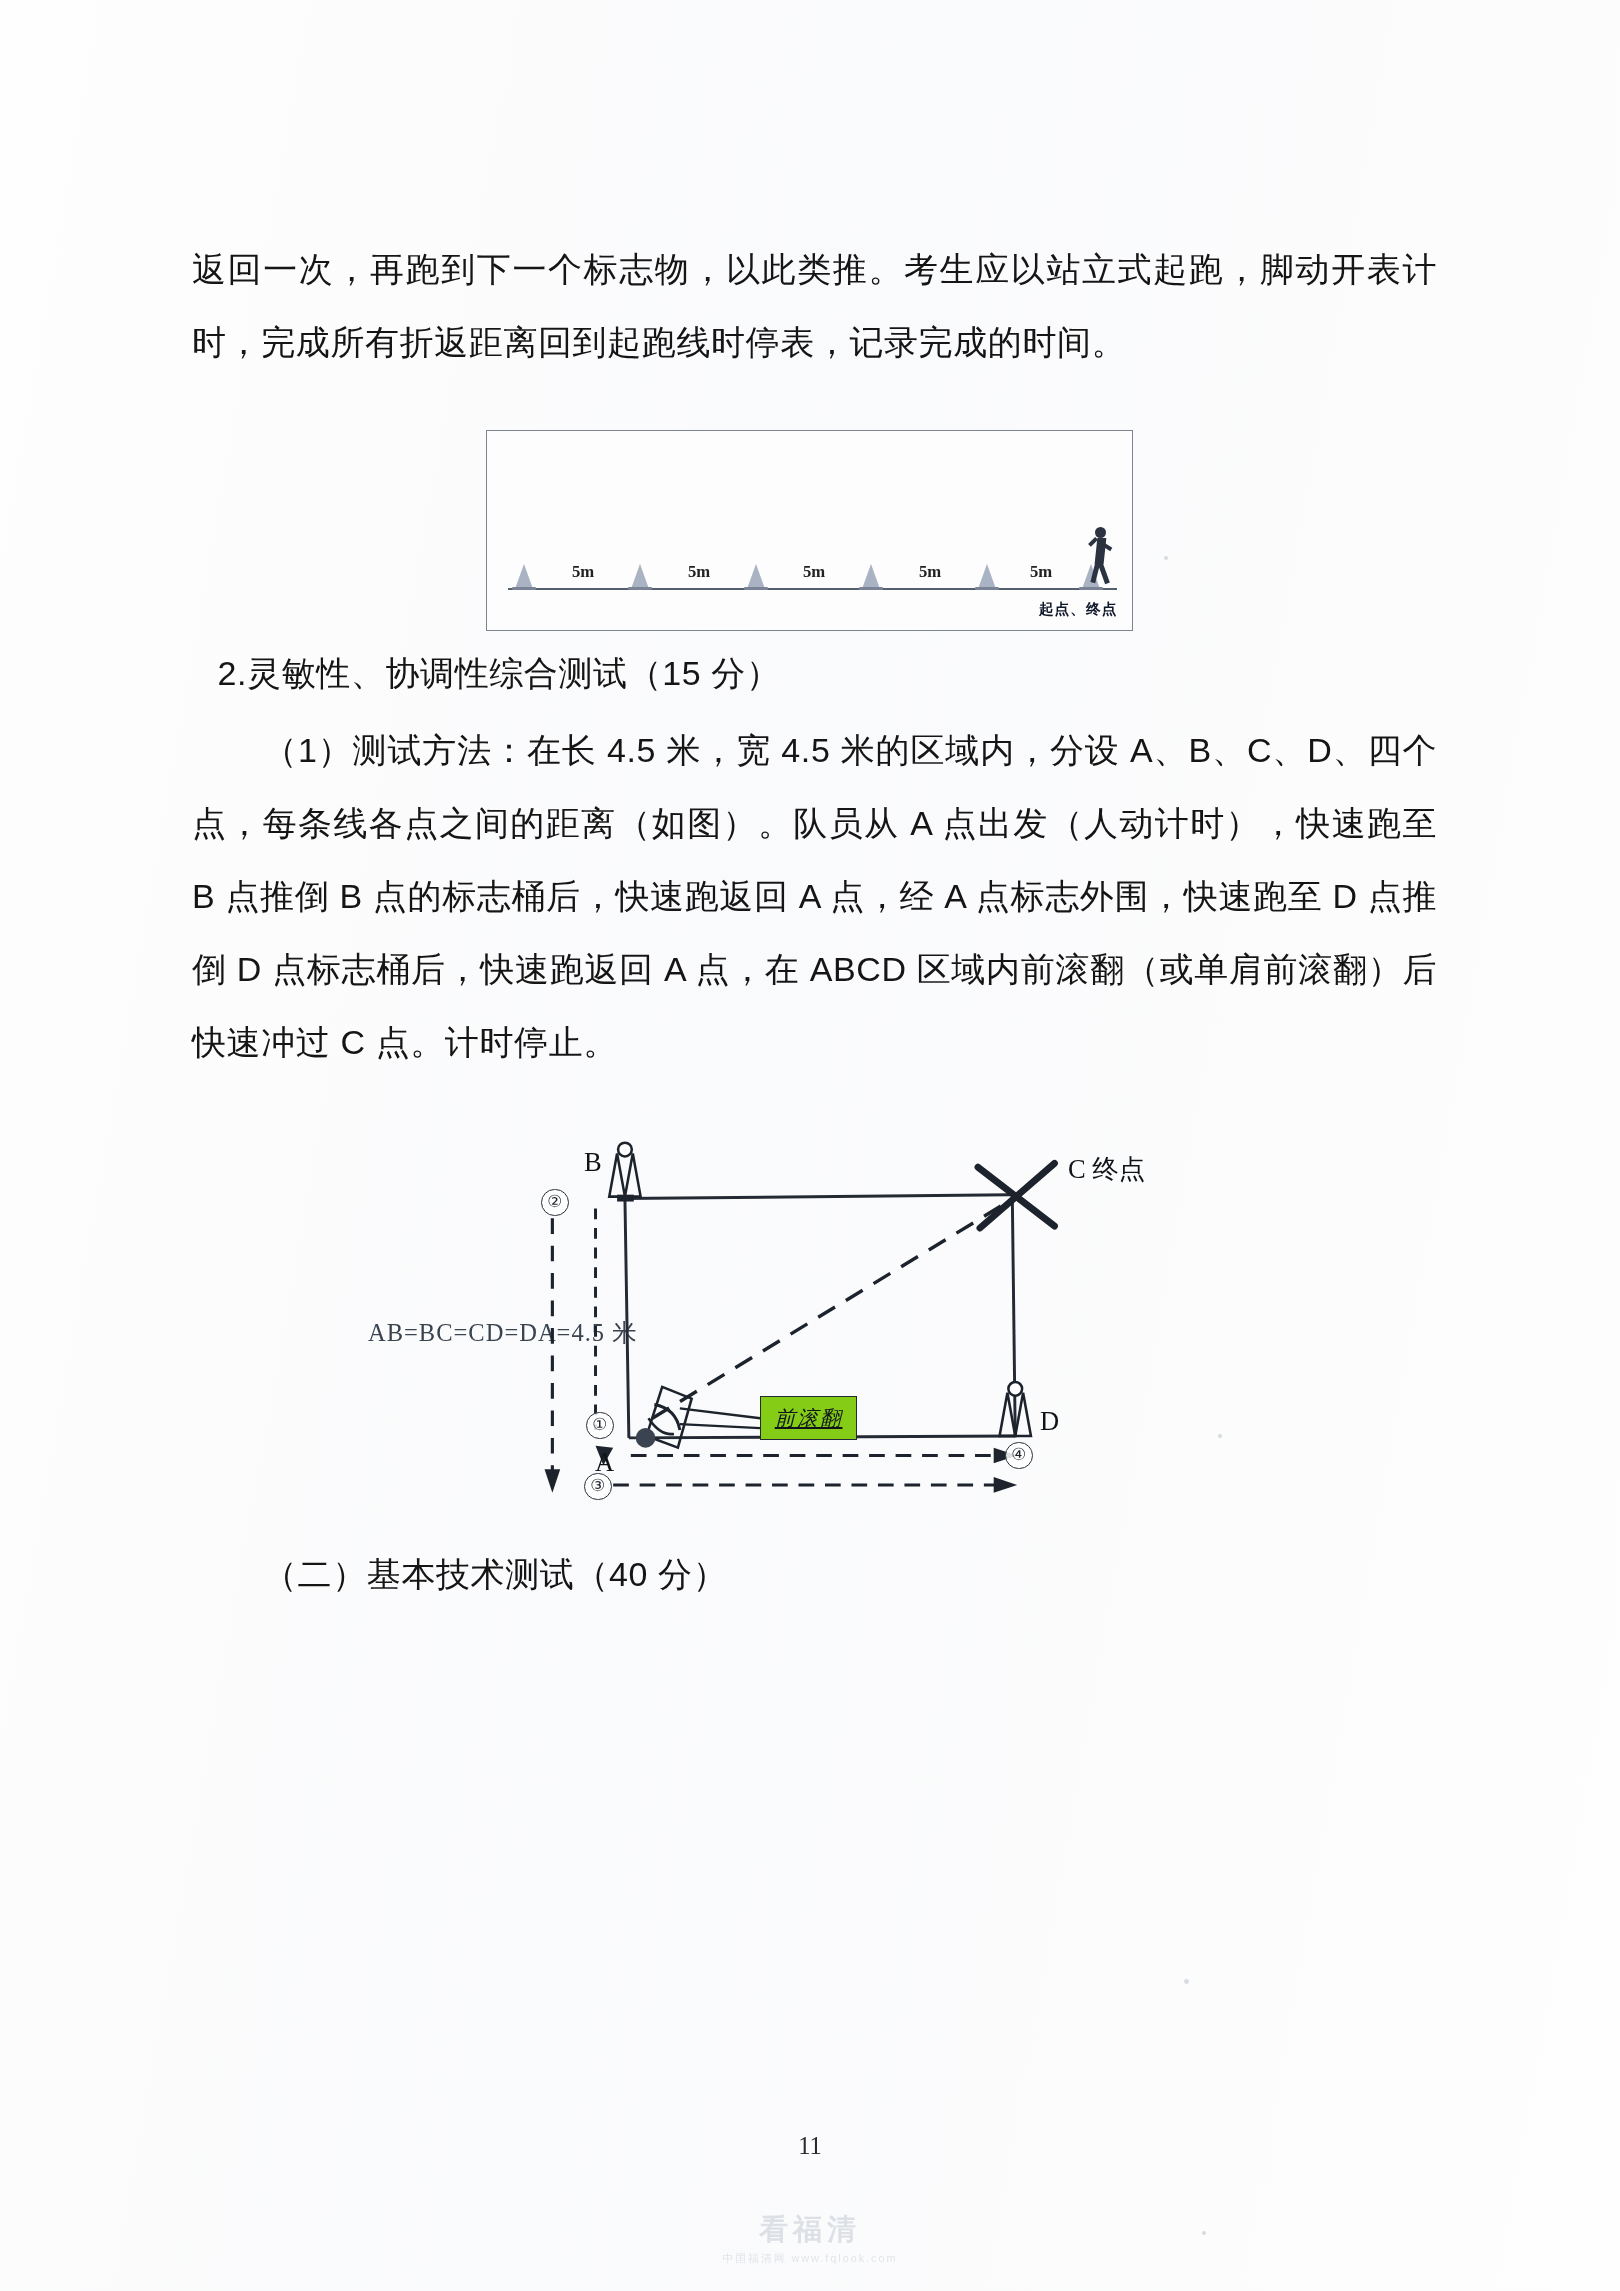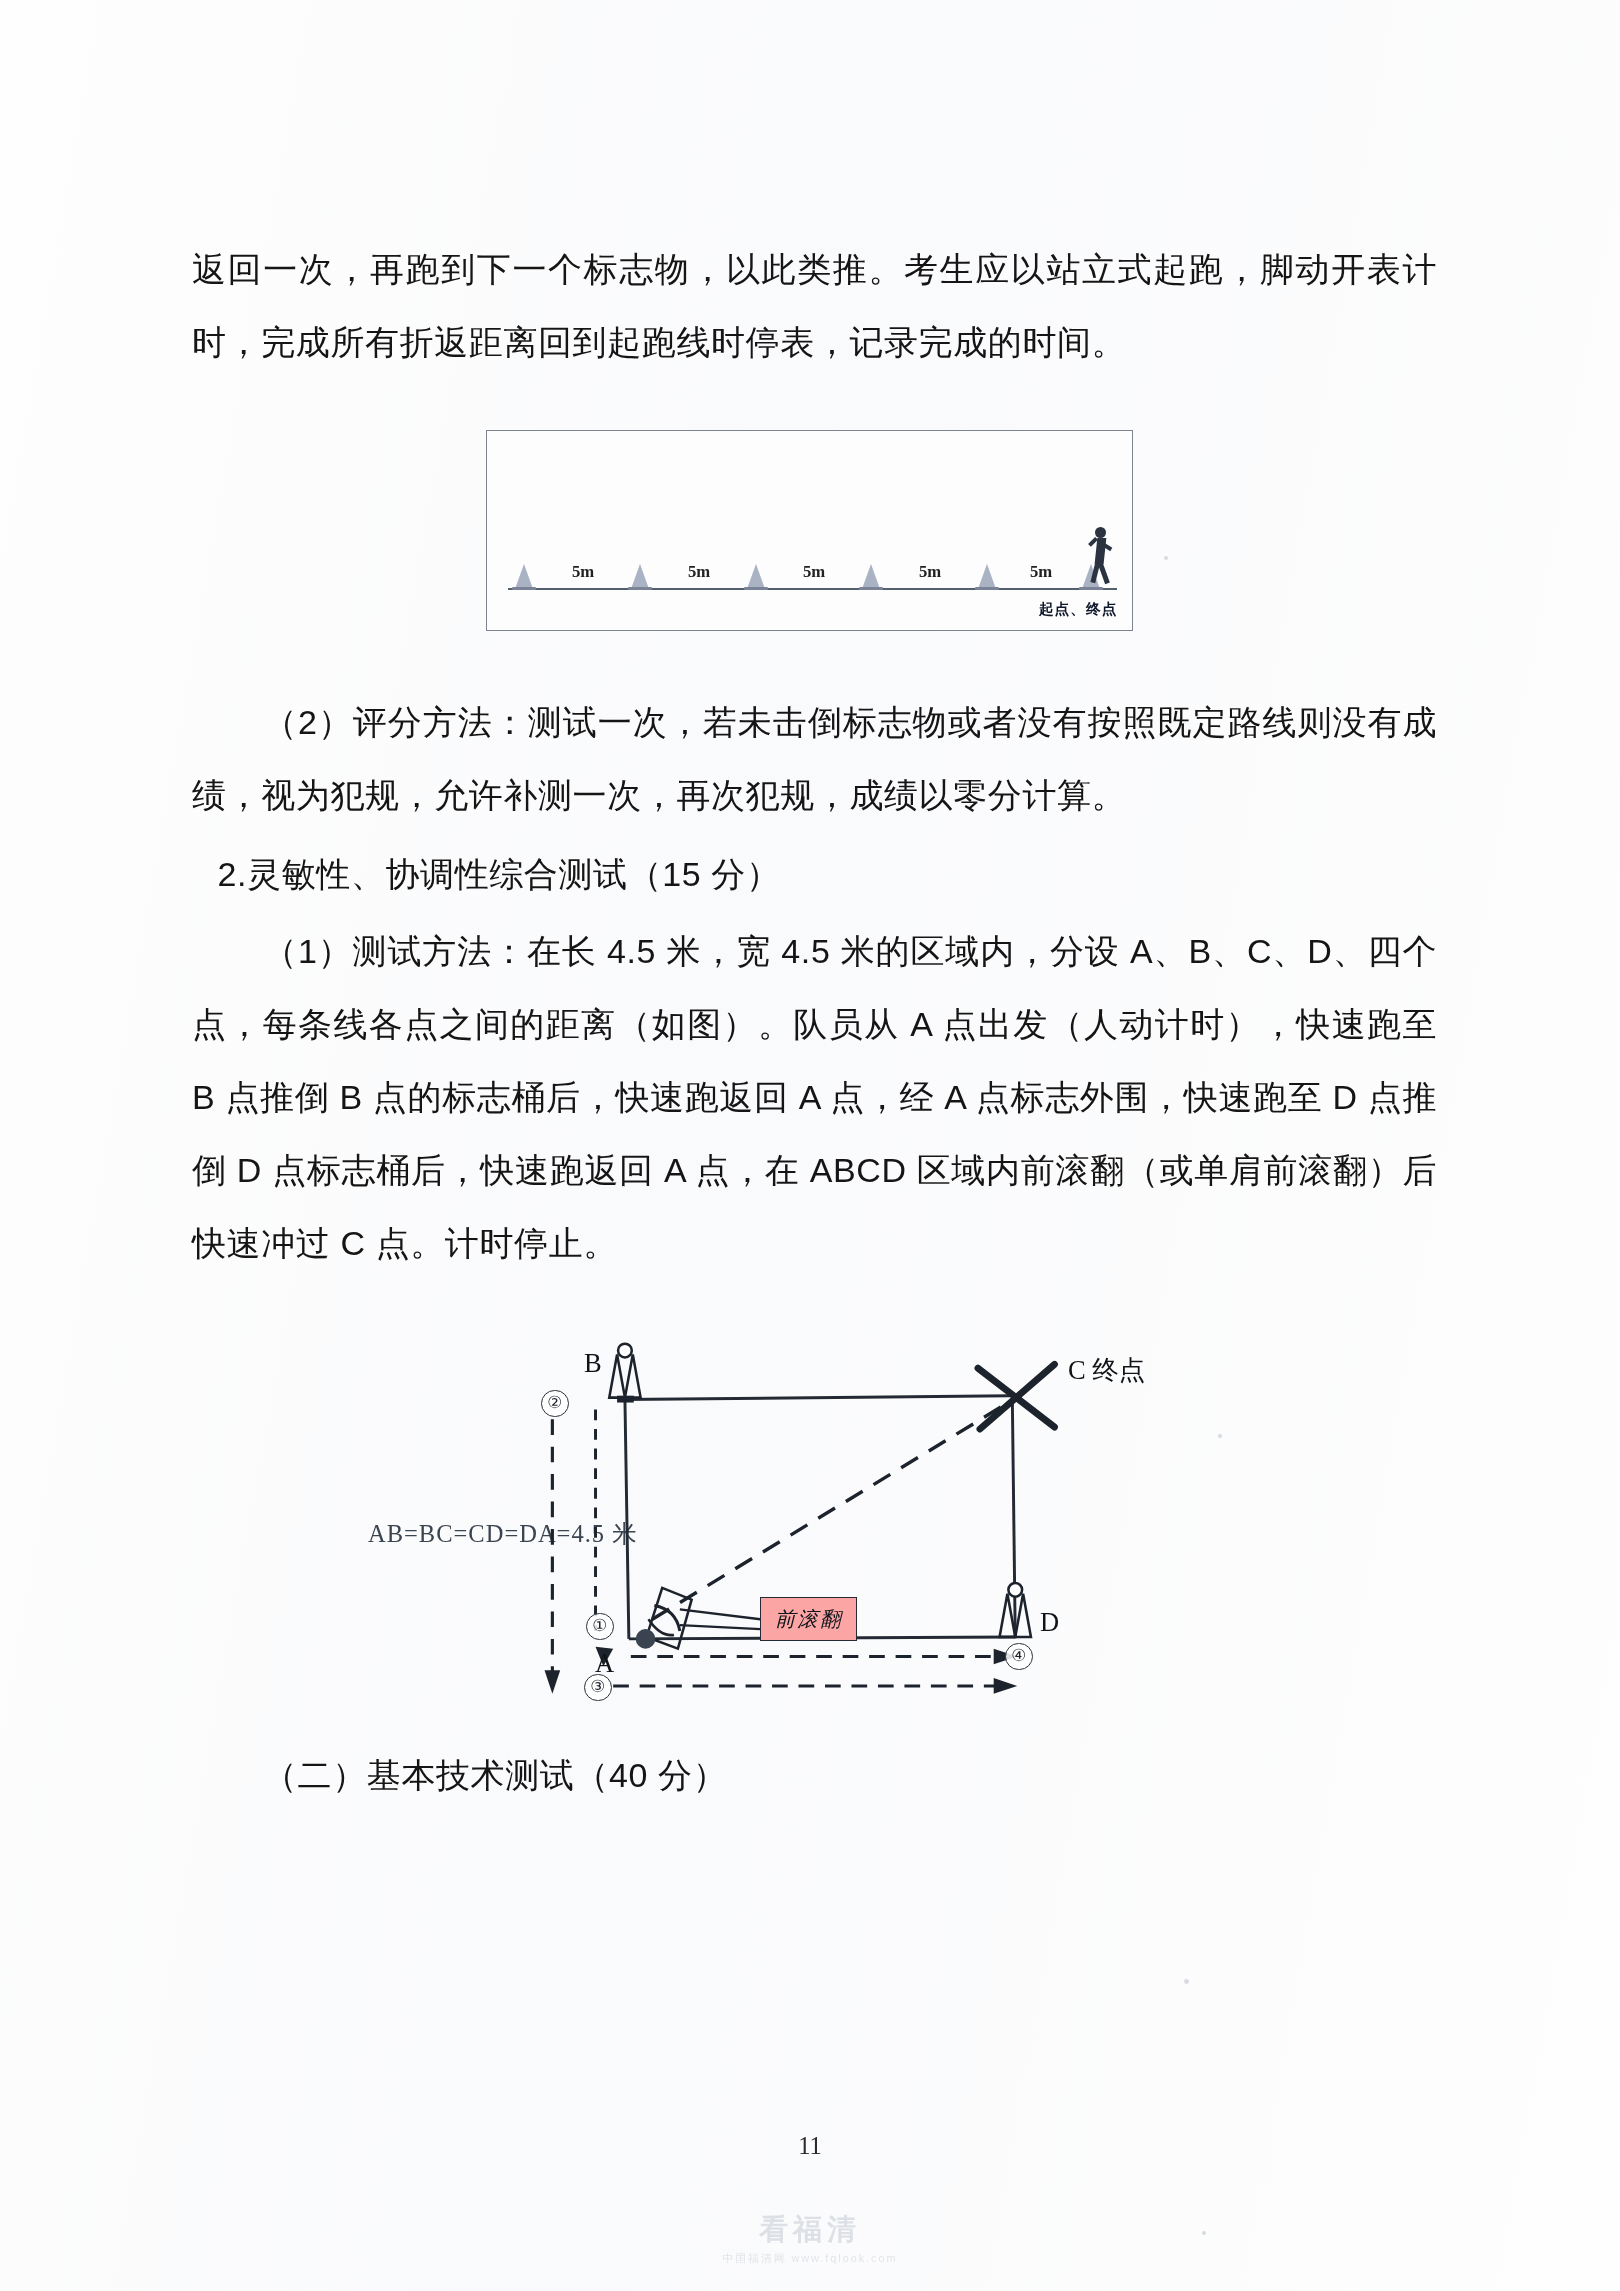--- a/index.html
+++ b/index.html
@@ -172,28 +172,29 @@
     font-size: 16.7px;
     line-height: 23.5px;
     text-align: center;
     color: #1b2029;
     background: rgba(255,255,255,0.85);
     font-family: "Liberation Serif", "DejaVu Serif", serif;
   }
   .rollbox {
     position: absolute;
     border: 1.8px solid #242a33;
-    background: #fca5a5;
+    background: #84cc16;
     font-size: 20.6px;
     font-family: "Liberation Serif", "DejaVu Serif", serif;
     font-style: italic;
     color: #10151c;
     text-align: center;
     letter-spacing: 2px;
     padding: 6.9px 13.7px;
+    text-decoration: underline;
   }
 
   
   .pagenum {
     position: absolute;
     left: 0; right: 0;
     top: 2132px;
     text-align: center;
     font-size: 24.5px;
     color: #2a2a2a;
@@ -263,21 +264,20 @@
         <span class="torso"></span>
         <span class="arm1"></span>
         <span class="arm2"></span>
         <span class="leg1"></span>
         <span class="leg2"></span>
       </div>
 
       <div class="fig1-startend">起点、终点</div>
     </div>
 
-    <p class="para indent blk" style="margin-top:55px;">（2）评分方法：测试一次，若未击倒标志物或者没有按照既定路线则没有成绩，视为犯规，允许补测一次，再次犯规，成绩以零分计算。</p>
 
     <p class="para blk" style="margin-top:5.9px; padding-left:25.5px;">2.灵敏性、协调性综合测试（15 分）</p>
 
     <p class="para indent blk" style="margin-top:3.9px;">（1）测试方法：在长 4.5 米，宽 4.5 米的区域内，分设 A、B、C、D、四个点，每条线各点之间的距离（如图）。队员从 A 点出发（人动计时），快速跑至 B 点推倒 B 点的标志桶后，快速跑返回 A 点，经 A 点标志外围，快速跑至 D 点推倒 D 点标志桶后，快速跑返回 A 点，在 ABCD 区域内前滚翻（或单肩前滚翻）后快速冲过 C 点。计时停止。</p>
 
     <div class="fig2-wrap">
 
       <div class="fig2-dim">AB=BC=CD=DA=4.5 米</div>
 
       <svg width="863" height="412" viewBox="0 0 880 420" style="position:absolute;left:0;top:0;">

